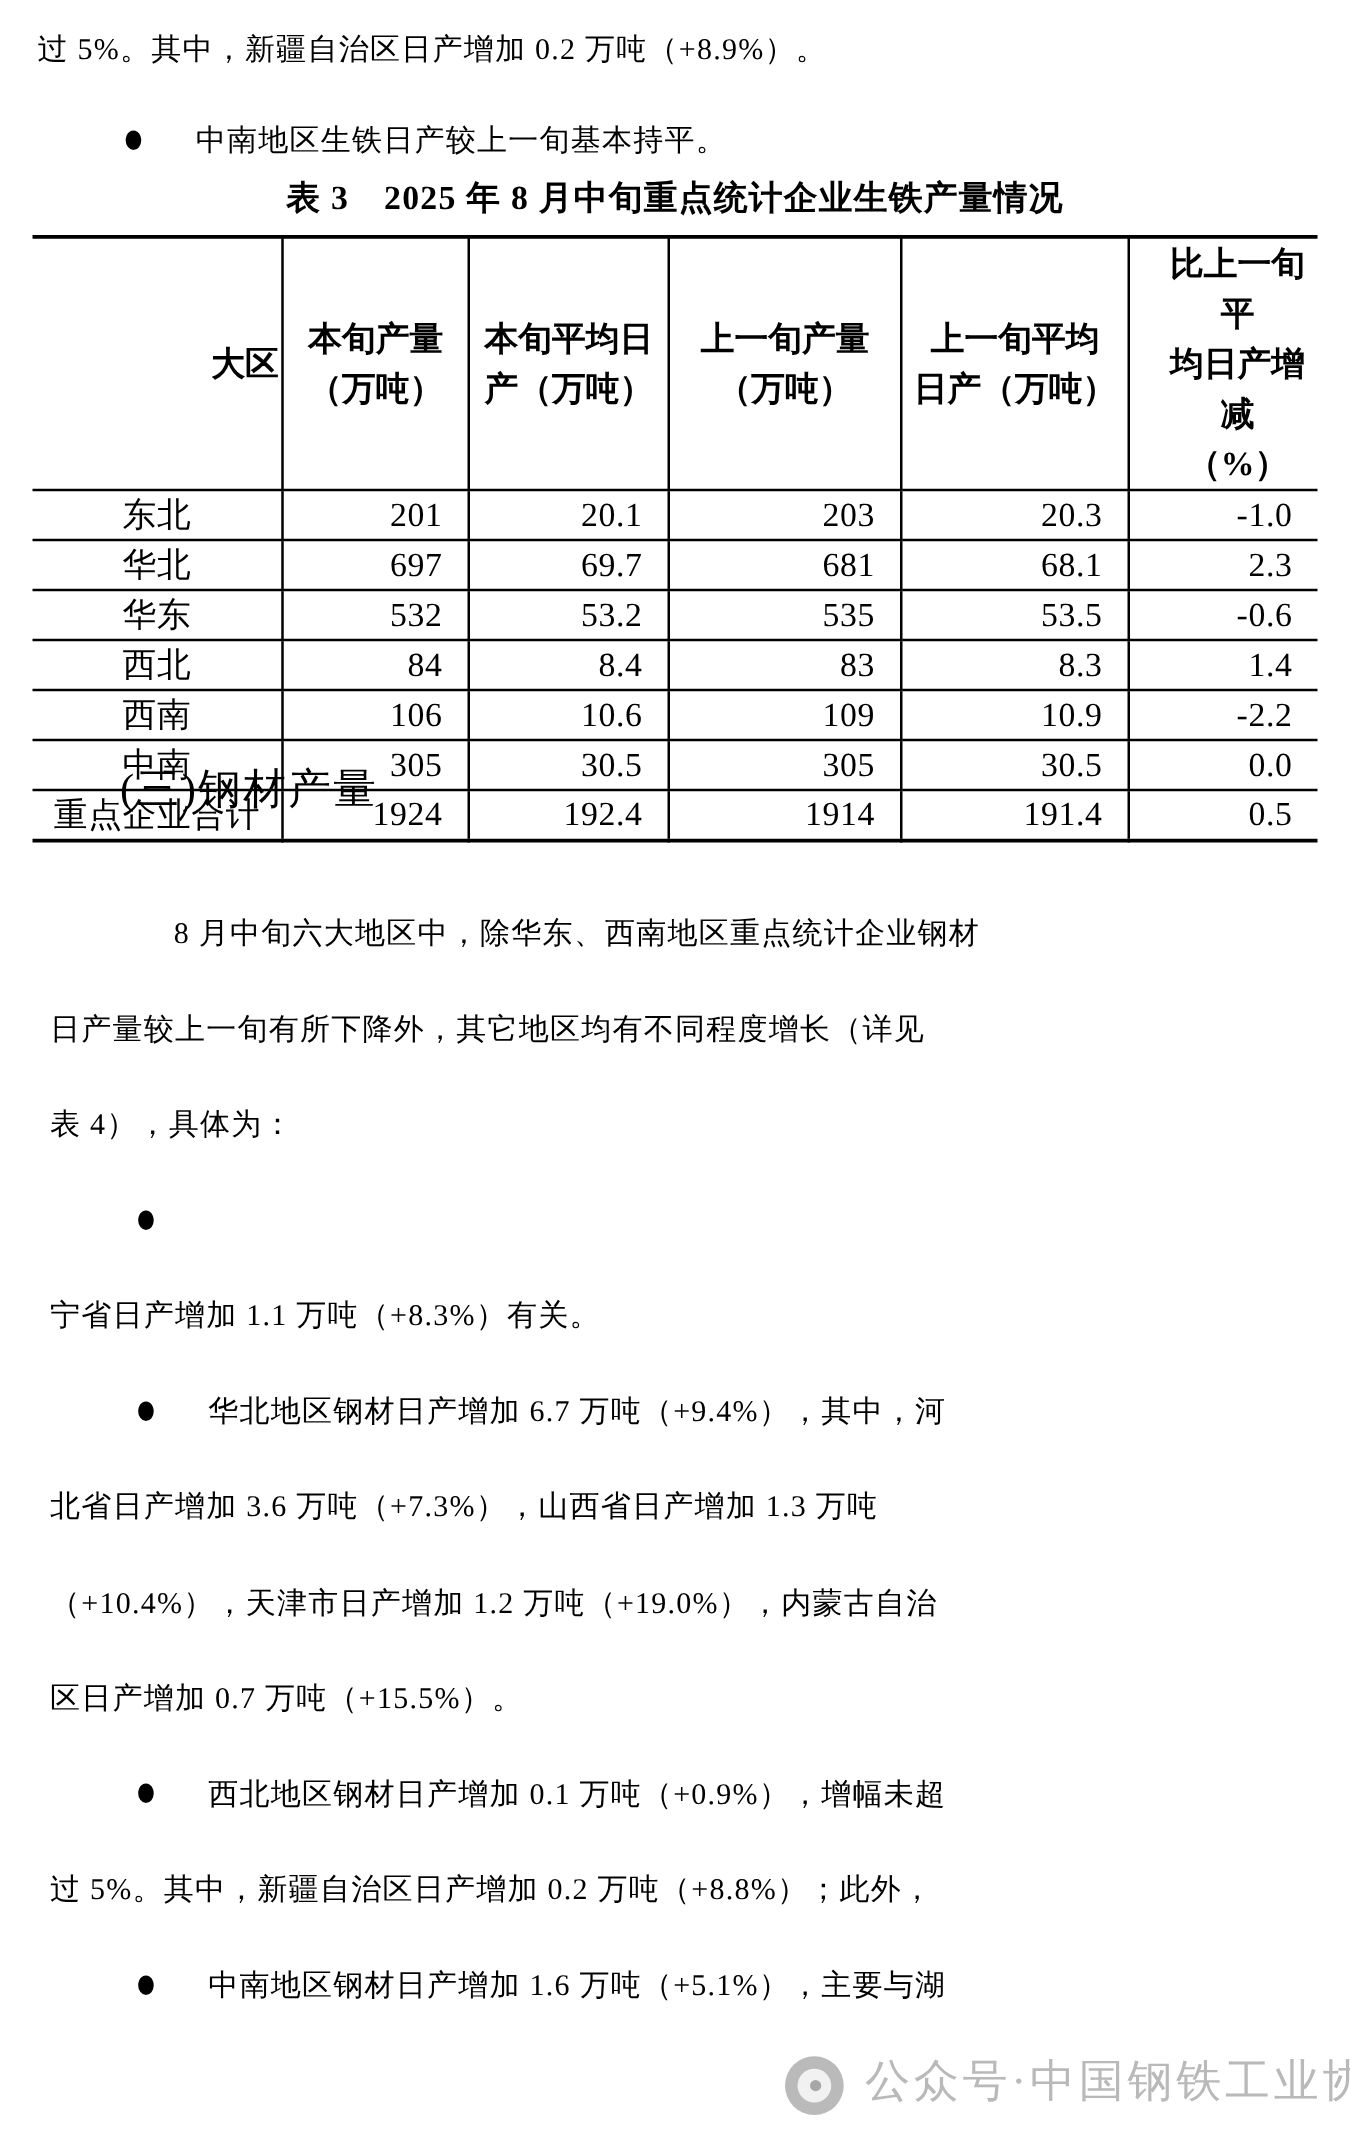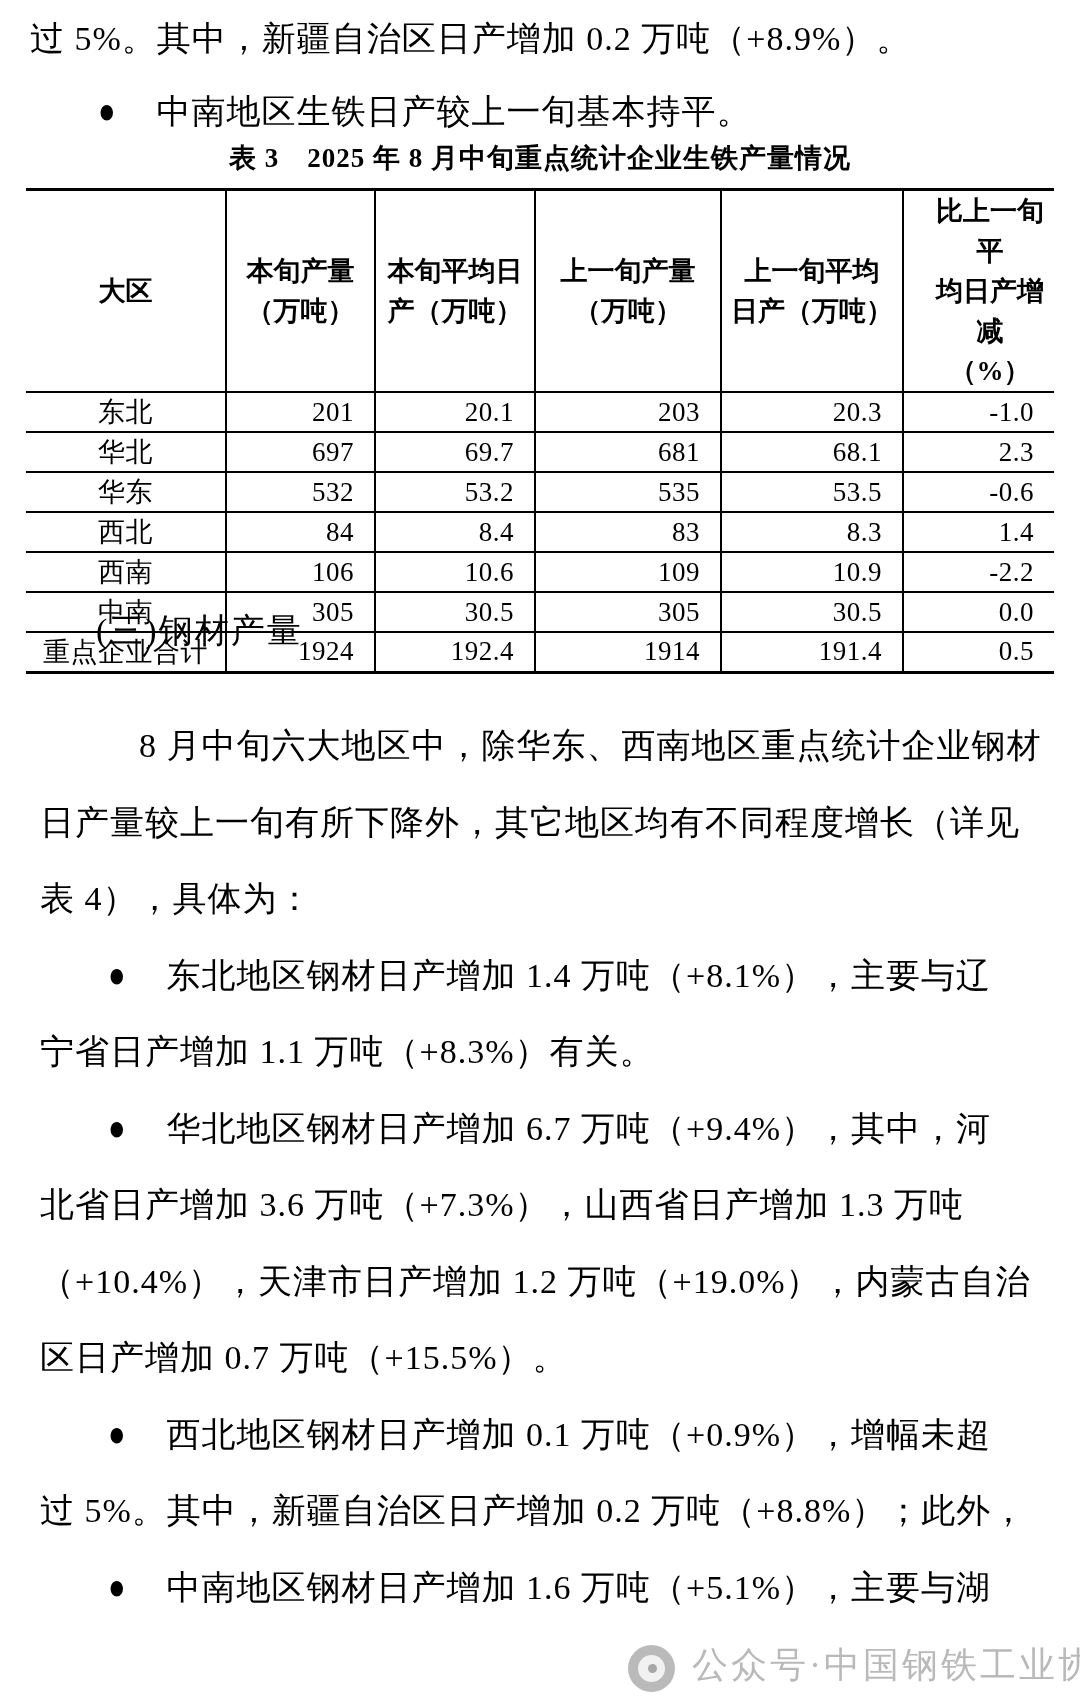--- a/index.html
+++ b/index.html
@@ -5,21 +5,21 @@
   * { margin:0; padding:0; box-sizing:border-box; }
   html,body { background:#ffffff; }
   .page {
     position:relative; width:1080px; height:1705px; margin:0 auto;
     background:#ffffff; overflow:hidden; color:#000;
     font-family:"Liberation Serif","DejaVu Serif",serif;
   }
   .pre-lines { position:absolute; top:2px; left:0; right:0; z-index:2; }
   .line {
     height:73px; display:flex; align-items:center;
-    padding:0 28px 0 30px; font-size:34px; letter-spacing:1px;
+    padding:0 28px 0 30px; font-size:24px; letter-spacing:1px;
     white-space:nowrap;
   }
   .sec .line { height:76.5px;padding-left:40px; }
   .line.indent { padding-left:100px;margin-left:39px; }
   .bullet-marker {
     display:inline-block; font-size:29px; line-height:1;
     margin-left:68px; margin-right:40px; transform:scaleY(1.25);
   }
   .bullet-marker::before { content:"●"; }
   .table-title {
@@ -28,21 +28,21 @@
   }
   table.t3 {
     position:absolute; top:188px; left:26px; width:1028px; z-index:2;
     border-collapse:collapse; table-layout:fixed;
     border-top:3px solid #000; border-bottom:3px solid #000;
   }
   .t3 th, .t3 td {
     border-left:2px solid #000; border-right:2px solid #000;
     overflow:hidden;
   }
-  .t3 th:first-child, .t3 td:first-child { border-left:none; }
+  .t3 th:first-child, .t3 td:first-child { border-left:none;text-align:right; }
   .t3 th:last-child, .t3 td:last-child { border-right:none;padding-left:24px; }
   .t3 th {
     height:122px; border-bottom:2px solid #000;
     font-size:27px; font-weight:bold; line-height:40px;
     text-align:center; vertical-align:middle; padding:0 2px;
   }
   .t3 td {
     height:40px; border-bottom:2px solid #000;
     font-size:27px; vertical-align:middle;
     text-align:right; padding-right:20px; letter-spacing:0.5px;
@@ -193,21 +193,20 @@
       <span>8 月中旬六大地区中，除华东、西南地区重点统计企业钢材</span>
     </div>
     <div class="line">
       <span>日产量较上一旬有所下降外，其它地区均有不同程度增长（详见</span>
     </div>
     <div class="line">
       <span>表 4），具体为：</span>
     </div>
     <div class="line">
       <span class="bullet-marker"></span>
-      <span>东北地区钢材日产增加 1.4 万吨（+8.1%），主要与辽</span>
     </div>
     <div class="line">
       <span>宁省日产增加 1.1 万吨（+8.3%）有关。</span>
     </div>
     <div class="line">
       <span class="bullet-marker"></span>
       <span>华北地区钢材日产增加 6.7 万吨（+9.4%），其中，河</span>
     </div>
     <div class="line">
       <span>北省日产增加 3.6 万吨（+7.3%），山西省日产增加 1.3 万吨</span>

